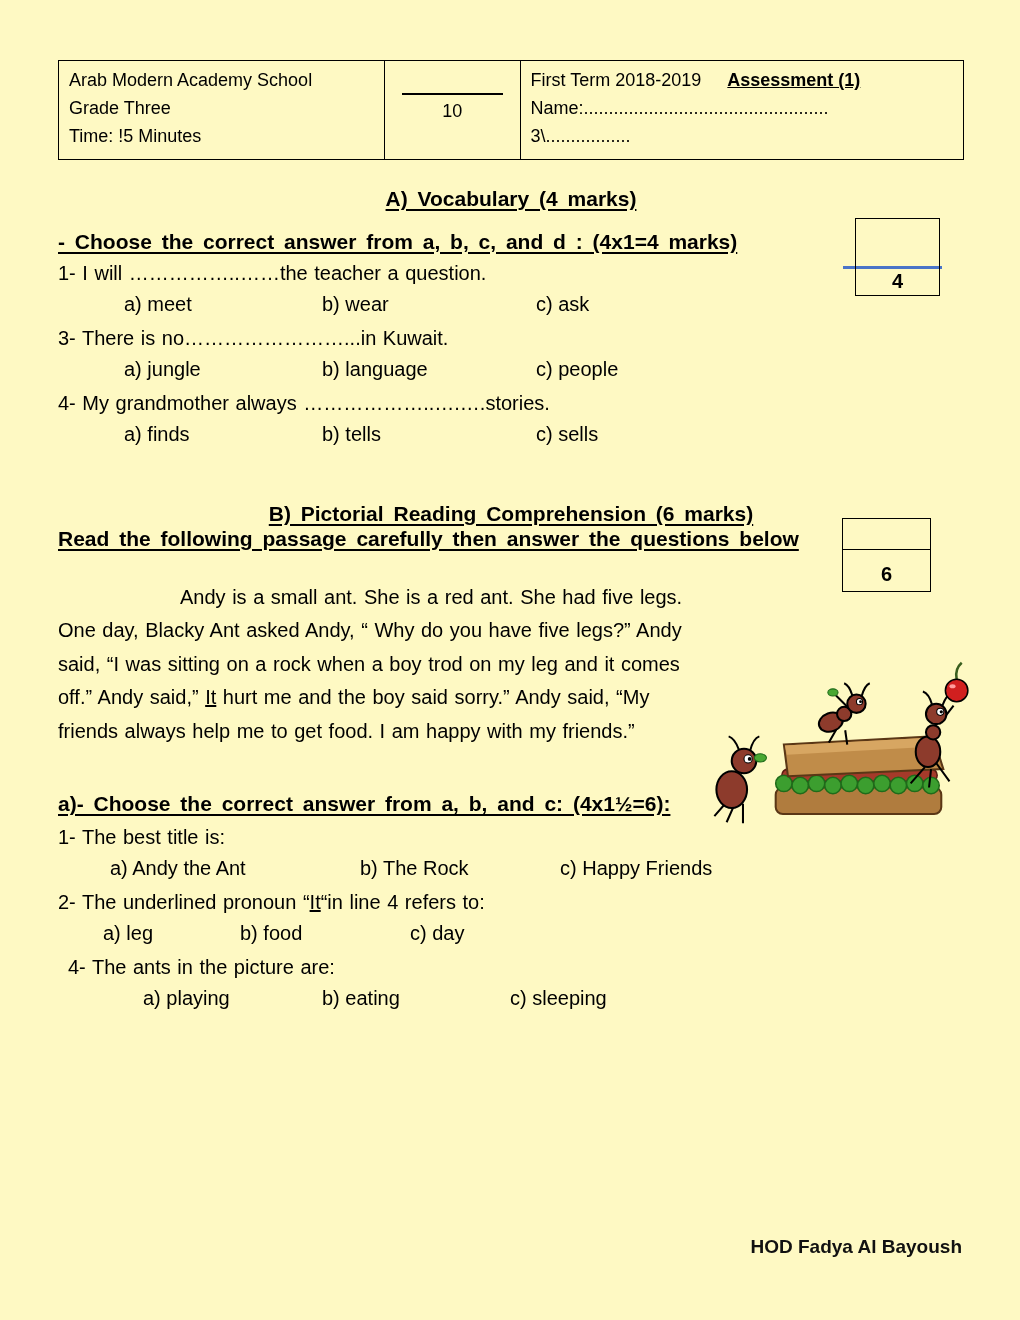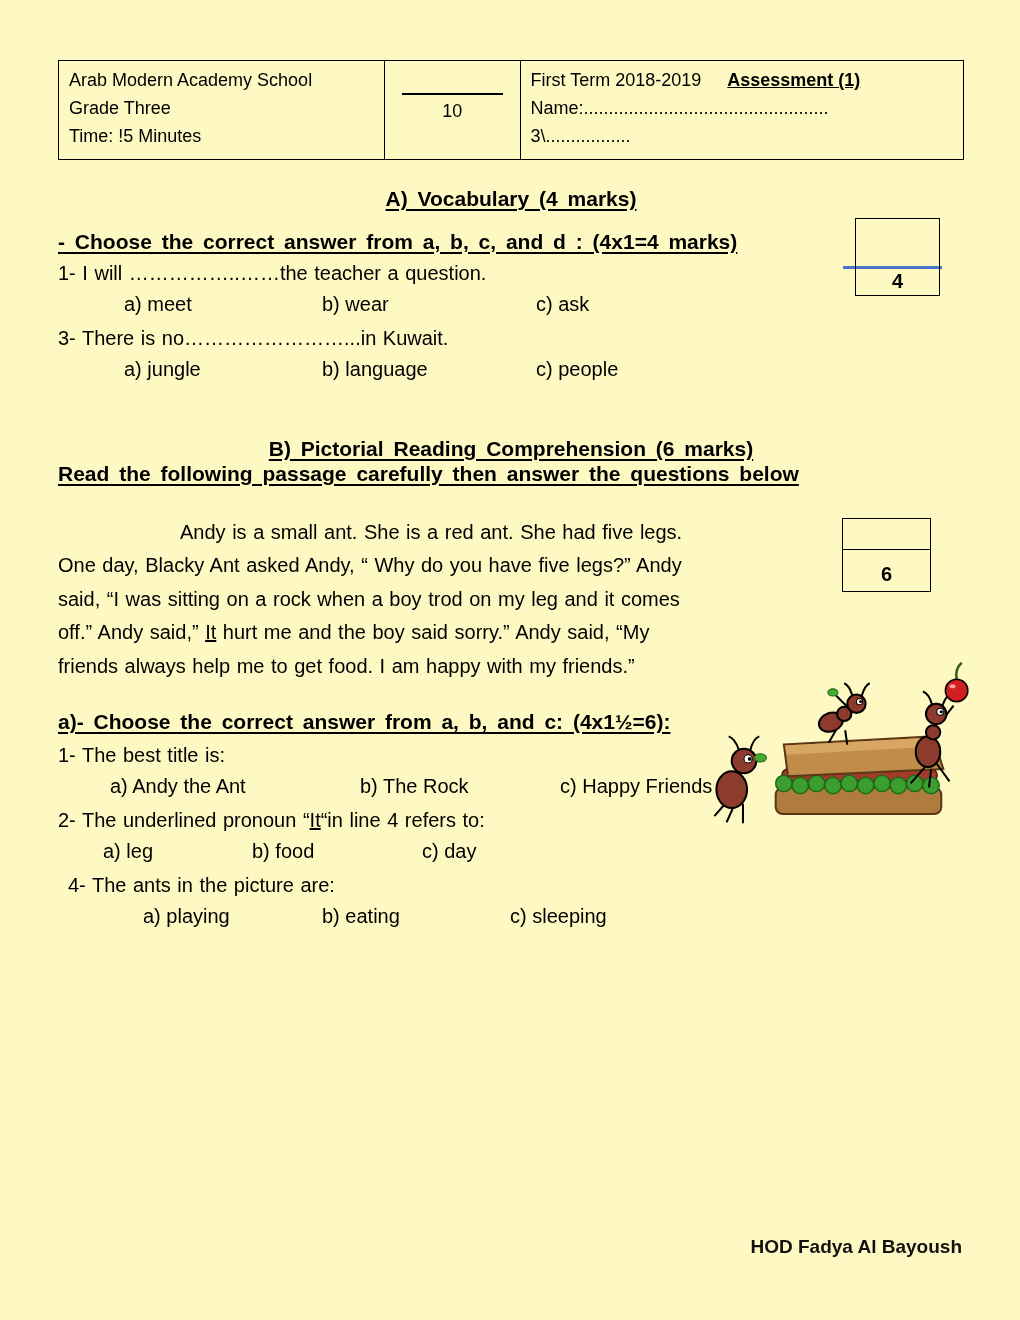--- a/index.html
+++ b/index.html
@@ -36,24 +36,24 @@
 
   .sec-b { margin-top:52px; }
   .read-line { margin-top:1px; }
 
   .passage {
     margin-top:30px; width:652px; font-size:20px; line-height:33.5px;
     text-indent:122px; word-spacing:1px;
   }
   .u { text-decoration:underline; }
 
-  .choose-heading { margin-top:27px; margin-bottom:6px; }
+  .choose-heading { margin-top:44px; margin-bottom:6px; }
 
   .copt1 { padding-left:52px; } .copt1 span:nth-child(1){ width:250px; } .copt1 span:nth-child(2){ width:200px; }
-  .copt2 { padding-left:45px; } .copt2 span:nth-child(1){ width:137px; } .copt2 span:nth-child(2){ width:170px;margin-left:12px; }
+  .copt2 { padding-left:45px; } .copt2 span:nth-child(1){ width:137px; } .copt2 span:nth-child(2){ width:170px; }
   .copt3 { padding-left:45px; } .copt3 span:nth-child(1){ width:152px; } .copt3 span:nth-child(2){ width:158px; }
   .copt4 { padding-left:85px; } .copt4 span:nth-child(1){ width:179px; } .copt4 span:nth-child(2){ width:188px; }
   .q4-indent { padding-left:10px; }
 
   
   .score-box-4 { position:absolute; left:855px; top:218px; width:85px; height:78px; border:1.8px solid #000; }
   .score-line-blue { position:absolute; left:843px; top:266px; width:99px; height:3px; background:#4a74c8; }
   .score-box-4 .val { position:absolute; bottom:2px; width:100%; text-align:center; font-weight:bold; font-size:20px; }
   .score-box-6 { position:absolute; left:842px; top:518px; width:89px; height:74px; border:1.8px solid #000; }
   .score-box-6 .divider { position:absolute; top:30px; left:0; width:100%; border-top:1.8px solid #000; height:0; }
@@ -104,20 +104,26 @@
         <div class="opts vopts">
           <span>a) meet</span><span>b) wear</span><span>c) ask</span>
         </div>
       </div>
       <div class="q">
         <div class="q-text">3- There is no……………………...in Kuwait.</div>
         <div class="opts vopts">
           <span>a) jungle</span><span>b) language</span><span>c) people</span>
         </div>
       </div>
+      <div class="q">
+        <div class="q-text">4- My grandmother always ………………..….….stories.</div>
+        <div class="opts vopts">
+          <span>a) finds</span><span>b) tells</span><span>c) sells</span>
+        </div>
+      </div>
     </div>
 
     <div class="center h sec-b">B) Pictorial Reading Comprehension (6 marks)</div>
     <div class="h read-line">Read the following passage carefully then answer the questions below</div>
 
     <div class="passage">
       <span>Andy is a small ant. She is a red ant. She had five legs. One day, Blacky Ant asked Andy, “ Why do you have five legs?” Andy said, “I was sitting on a rock when a boy trod on my leg and it comes off.” Andy said,” </span><span class="u">It</span><span> hurt me and the boy said sorry.” Andy said, “My friends always help me to get food. I am happy with my friends.”</span>
     </div>
 
     <div class="h choose-heading">a)- Choose the correct answer from a, b, and c: (4x1½=6):</div>

